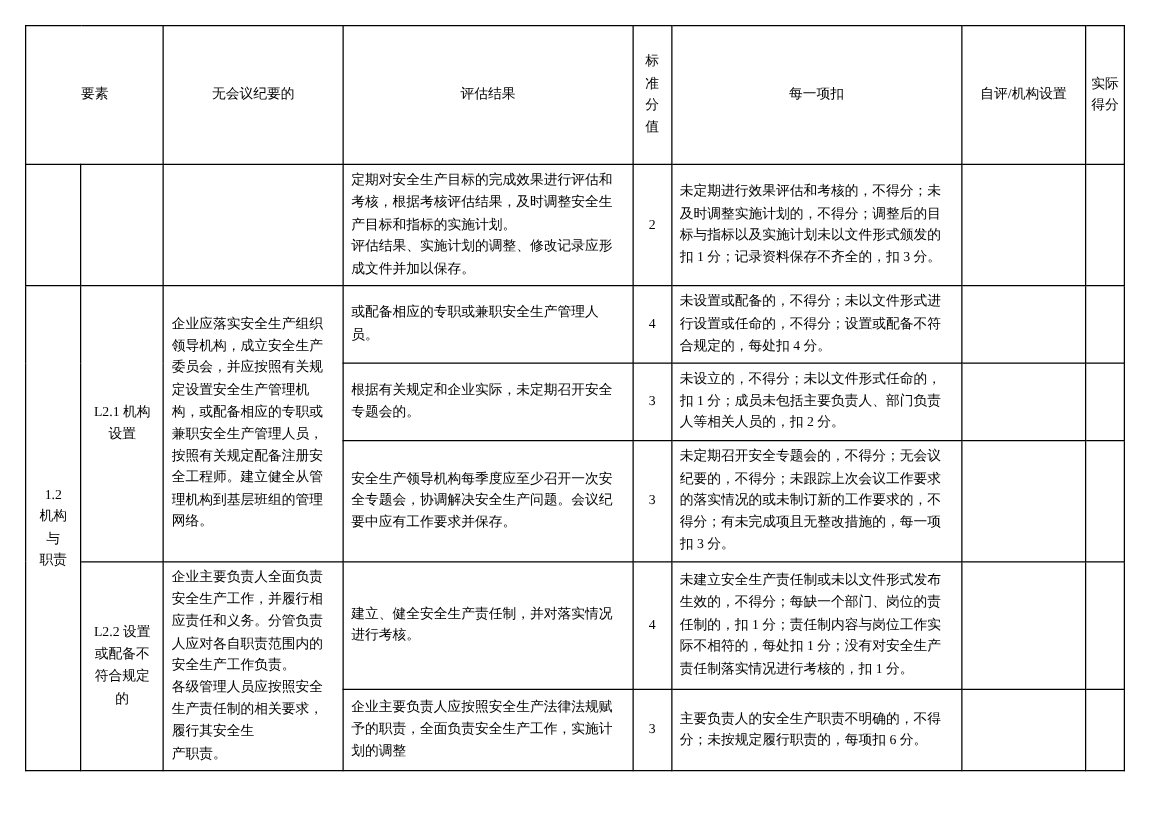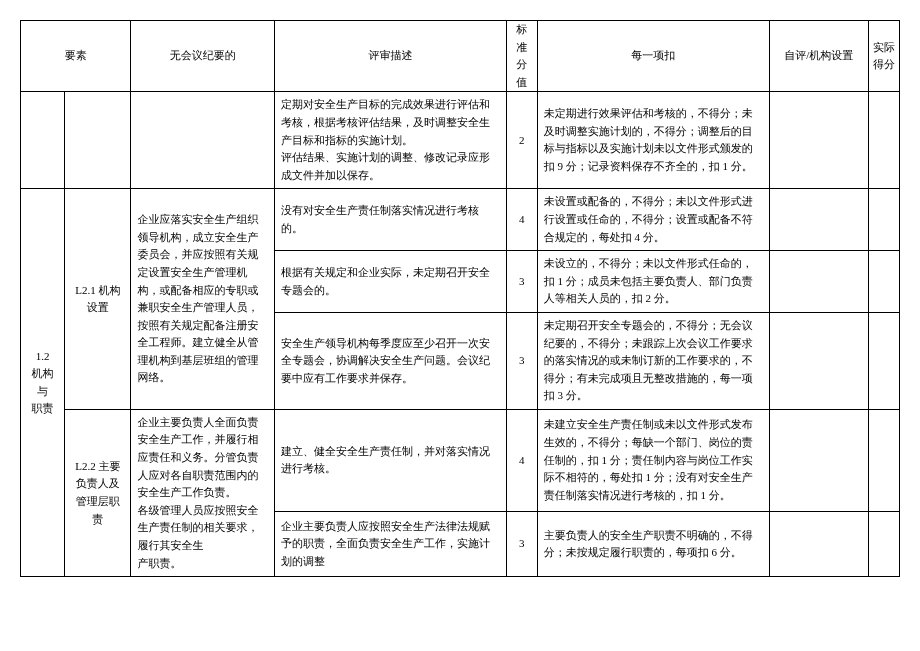--- a/index.html
+++ b/index.html
@@ -22,21 +22,21 @@
       border: 1px solid #000;
       padding: 4px 6px;
       font-size: 11px;
       line-height: 1.6;
       vertical-align: middle;
       word-break: break-all;
     }
     th {
       font-weight: normal;
       text-align: center;
-      padding: 0 4px;
+      padding: 20px 4px;
     }
     .c-jiben { width: 130px; }
     .c-dabiao { width: 210px; }
     .c-score { width: 28px; }
     .c-pingfen { width: 210px; }
     .c-ziping { width: 90px; }
     .c-shiji { width: 28px; }
     .center { text-align: center; }
   </style>
 </head>
@@ -51,45 +51,45 @@
     <col class="c-dabiao">
     <col class="c-score">
     <col class="c-pingfen">
     <col class="c-ziping">
     <col class="c-shiji">
   </colgroup>
   <thead>
     <tr>
       <th colspan="2">要素</th>
       <th>无会议纪要的</th>
-      <th>评审描述</th>
+      <th>评估结果</th>
       <th>标准<br>分值</th>
       <th>每一项扣</th>
       <th>自评/机构设置</th>
       <th>实际<br>得分</th>
     </tr>
   </thead>
   <tbody>
 
     <tr>
       <td></td>
       <td></td>
       <td></td>
       <td>定期对安全生产目标的完成效果进行评估和考核，根据考核评估结果，及时调整安全生产目标和指标的实施计划。<br>评估结果、实施计划的调整、修改记录应形成文件并加以保存。</td>
       <td class="center">2</td>
-      <td>未定期进行效果评估和考核的，不得分；未及时调整实施计划的，不得分；调整后的目标与指标以及实施计划未以文件形式颁发的扣 9 分；记录资料保存不齐全的，扣 1 分。</td>
+      <td>未定期进行效果评估和考核的，不得分；未及时调整实施计划的，不得分；调整后的目标与指标以及实施计划未以文件形式颁发的扣 1 分；记录资料保存不齐全的，扣 3 分。</td>
       <td></td>
       <td></td>
     </tr>
 
     <tr>
       <td rowspan="5" class="center">1.2<br>机构与<br>职责</td>
       <td rowspan="3" class="center">L2.1 机构设置</td>
       <td rowspan="3">企业应落实安全生产组织领导机构，成立安全生产委员会，并应按照有关规定设置安全生产管理机构，或配备相应的专职或兼职安全生产管理人员，按照有关规定配备注册安全工程师。建立健全从管理机构到基层班组的管理网络。</td>
-      <td>没有对安全生产责任制落实情况进行考核的。</td>
+      <td>或配备相应的专职或兼职安全生产管理人员。</td>
       <td class="center">4</td>
       <td>未设置或配备的，不得分；未以文件形式进行设置或任命的，不得分；设置或配备不符合规定的，每处扣 4 分。</td>
       <td></td>
       <td></td>
     </tr>
 
     <tr>
       <td>根据有关规定和企业实际，未定期召开安全专题会的。</td>
       <td class="center">3</td>
       <td>未设立的，不得分；未以文件形式任命的，扣 1 分；成员未包括主要负责人、部门负责人等相关人员的，扣 2 分。</td>
@@ -99,21 +99,21 @@
 
     <tr>
       <td>安全生产领导机构每季度应至少召开一次安全专题会，协调解决安全生产问题。会议纪要中应有工作要求并保存。</td>
       <td class="center">3</td>
       <td>未定期召开安全专题会的，不得分；无会议纪要的，不得分；未跟踪上次会议工作要求的落实情况的或未制订新的工作要求的，不得分；有未完成项且无整改措施的，每一项扣 3 分。</td>
       <td></td>
       <td></td>
     </tr>
 
     <tr>
-      <td rowspan="2" class="center">L2.2 主要负责人及管理层职责</td>
+      <td rowspan="2" class="center">L2.2 设置或配备不符合规定的</td>
       <td rowspan="2">企业主要负责人全面负责安全生产工作，并履行相应责任和义务。分管负责人应对各自职责范围内的安全生产工作负责。<br>各级管理人员应按照安全生产责任制的相关要求，履行其安全生<br>产职责。</td>
       <td>建立、健全安全生产责任制，并对落实情况进行考核。</td>
       <td class="center">4</td>
       <td>未建立安全生产责任制或未以文件形式发布生效的，不得分；每缺一个部门、岗位的责任制的，扣 1 分；责任制内容与岗位工作实际不相符的，每处扣 1 分；没有对安全生产责任制落实情况进行考核的，扣 1 分。</td>
       <td></td>
       <td></td>
     </tr>
 
     <tr>
       <td>企业主要负责人应按照安全生产法律法规赋予的职责，全面负责安全生产工作，实施计划的调整</td>

